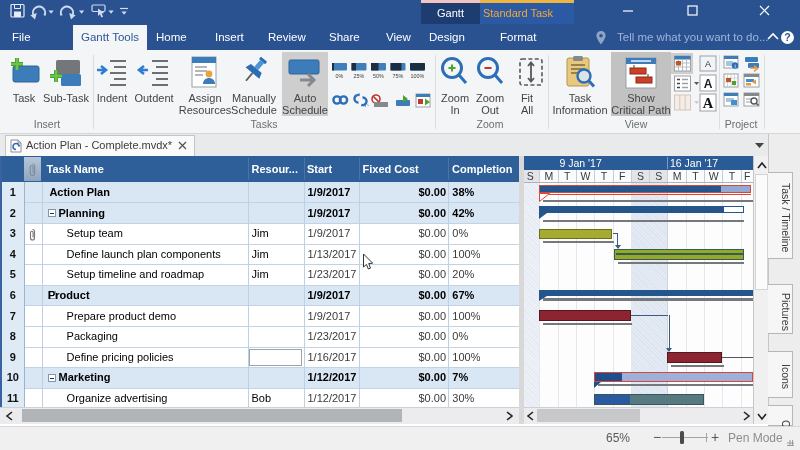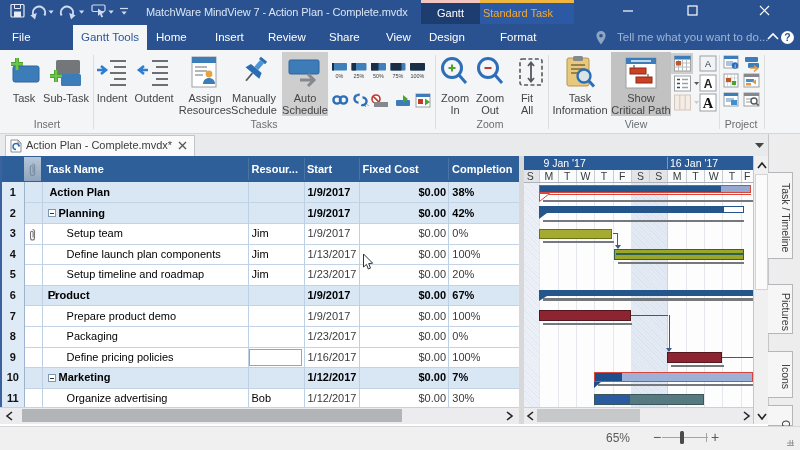--- a/index.html
+++ b/index.html
@@ -54,21 +54,20 @@
  </g>
  <path d="M71 8.5 l2.6 3.2 2.6-3.2 z" fill="#cfdaee"></path>
  <g stroke="#cfdaee" fill="#cfdaee">
   <rect x="84" y="3" width="13" height="6.5" rx="1.2" fill="none" stroke-width="1.2"></rect>
   <path d="M90 6.5 v7.5 l2 -1.7 1.4 3.2 1.7-.8 -1.4-3.2 2.6-.4 z" stroke="none"></path>
  </g>
  <path d="M100.5 8.5 l2.6 3.2 2.6-3.2 z" fill="#cfdaee"></path>
  <path d="M112 6.5 h8" stroke="#cfdaee" stroke-width="1.2"></path>
  <path d="M113.5 9.5 l2.6 3.2 2.6-3.2 z" fill="#cfdaee"></path>
 </svg>
-<div class="abs" style="left:146px;top:0;width:270px;height:24px;line-height:24px;color:#d9e5f4;font-size:11px;white-space:nowrap;letter-spacing:-0.1px">MatchWare MindView 7 - Action Plan - Complete.mvdx</div>
 
 <svg class="abs" style="left:618px;top:0" width="160" height="22" viewBox="0 0 160 22">
  <path d="M5 11 h10" stroke="#fff" stroke-width="1.2"></path>
  <rect x="70" y="6" width="9" height="9" fill="none" stroke="#fff" stroke-width="1.2"></rect>
  <path d="M142 6 l9 9 M151 6 l-9 9" stroke="#fff" stroke-width="1.2"></path>
 </svg>
 
 
 <div class="abs" style="left:0;top:24px;width:800px;height:26px;background:#2a5290"></div>
 <div class="tab" style="left:12px;width:42px">File</div>
@@ -450,21 +449,21 @@
  <path d="M1.5 1 l0 13 3-2.6 1.8 4.6 2.2-.9 -1.8-4.5 4-0.4 z" fill="#fff" stroke="#333" stroke-width="1"></path>
 </svg>
 
 
 <div class="abs" style="left:518.5px;top:156px;width:5px;height:268px;background:#d8d8d8"></div>
 
 
 <div class="abs" id="chart" style="left:523.5px;top:156px;width:229.5px;height:253px;background:#fdfdfe;overflow:hidden">
 
  <div class="abs" style="left:0;top:0;width:229.5px;height:14px;background:#2a5b96"></div>
- <div class="abs" style="left:20px;top:0;height:14px;line-height:14.5px;color:#fff;font-size:10.5px">9 Jan '17</div>
+ <div class="abs" style="left:36px;top:0;height:14px;line-height:14.5px;color:#fff;font-size:10.5px">9 Jan '17</div>
  <div class="abs" style="left:146.5px;top:0;height:14px;line-height:14.5px;color:#fff;font-size:10.5px">16 Jan '17</div>
  <div class="abs" style="left:143.9px;top:1px;width:1px;height:12px;background:#7a9cc4"></div>
 
  <div class="abs" id="dayhdr" style="left:0;top:14px;width:229.5px;height:13px;background:#fafbfc;border-bottom:1px solid #aab2ba;box-sizing:border-box"></div>
  <div class="day dayS" style="left:-2.5px;width:18.3px;border-left:none">S</div>
  <div class="day" style="left:15.8px">M</div>
  <div class="day" style="left:34.1px">T</div>
  <div class="day" style="left:52.4px">W</div>
  <div class="day" style="left:70.7px">T</div>
  <div class="day" style="left:89px">F</div>
@@ -576,16 +575,17 @@
 <div class="tabv" style="top:405px;height:21px;padding-top:14px">C</div>
 
 
 <div class="abs" style="left:0;top:426px;width:800px;height:24px;background:#f0f0f1;border-top:1px solid #d8d8da;box-sizing:border-box"></div>
 <div class="abs" style="left:606px;top:426px;width:40px;height:24px;line-height:24px;font-size:12px;color:#58595a">65%</div>
 <div class="abs" style="left:650px;top:426px;width:14px;height:24px;line-height:23px;font-size:14px;color:#58595a;text-align:center">−</div>
 <div class="abs" style="left:662px;top:437px;width:46px;height:1px;background:#a2a4a6"></div>
 <div class="abs" style="left:706px;top:433px;width:1px;height:9px;background:#a2a4a6"></div>
 <div class="abs" style="left:680px;top:431px;width:3.5px;height:13px;background:#4a4b4c;border-radius:1.5px"></div>
 <div class="abs" style="left:708px;top:426px;width:14px;height:24px;line-height:23px;font-size:14px;color:#58595a;text-align:center">+</div>
+<div class="abs" style="left:728px;top:426px;width:60px;height:24px;line-height:24px;font-size:12px;color:#8c8d8e">Pen Mode</div>
 <svg class="abs" style="left:786px;top:439px" width="9" height="8" viewBox="0 0 9 8">
       <path d="M1 4 h7 M4 1 v6 M6.5 1 v6 M1 6.5 h7" stroke="#9a9b9c" stroke-width="1"></path>
     </svg>
 
 </div>
 </body></html>

